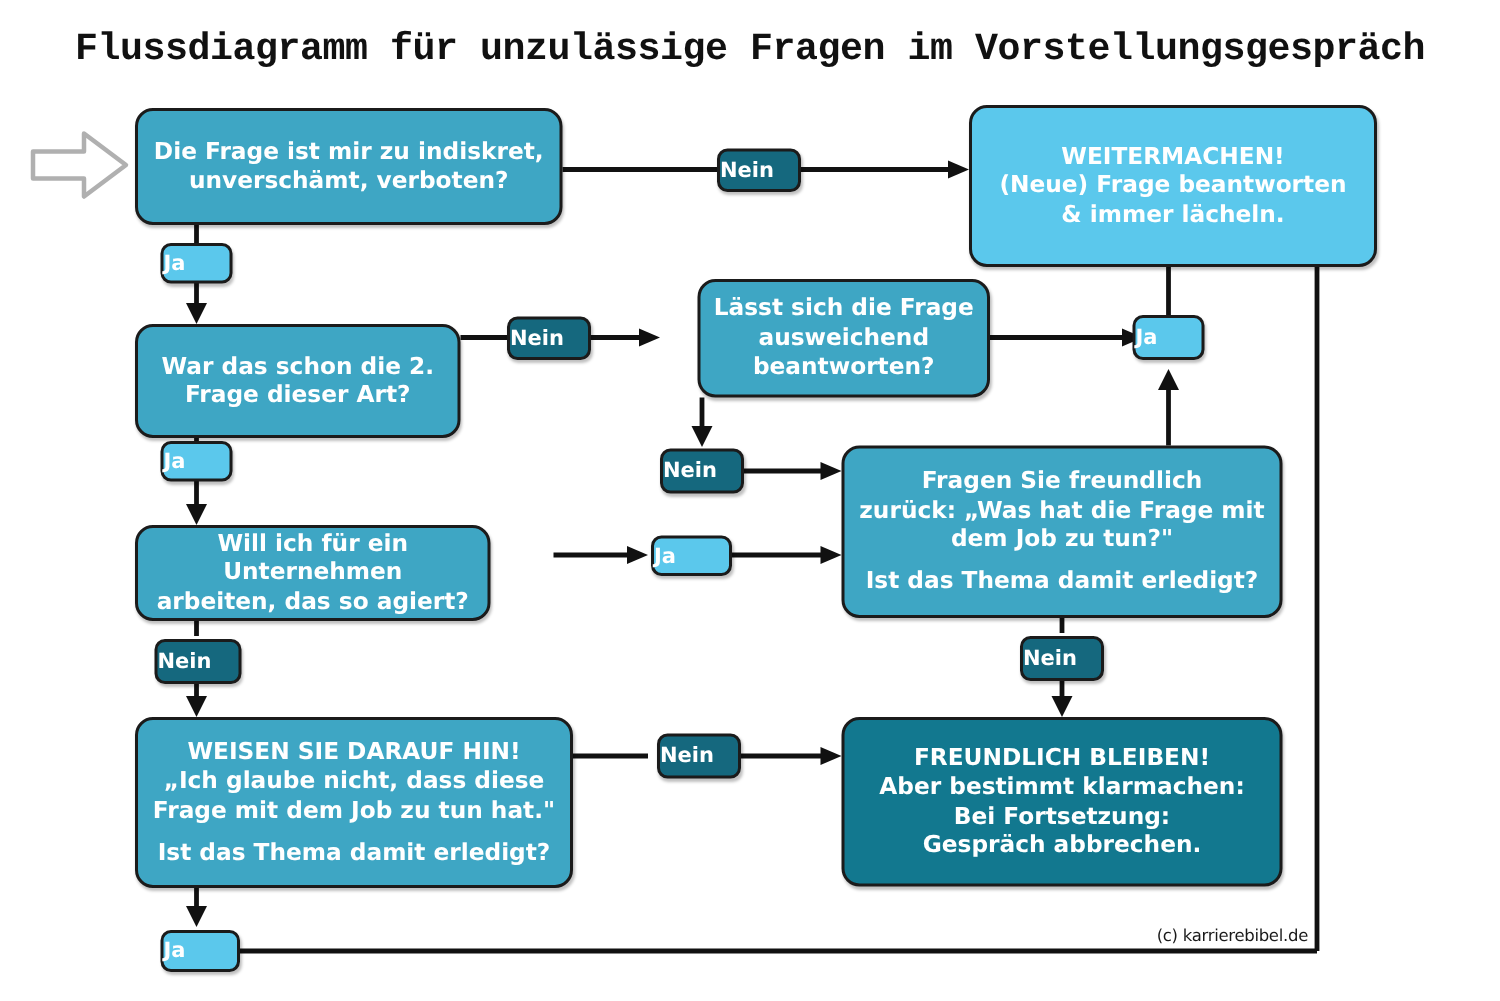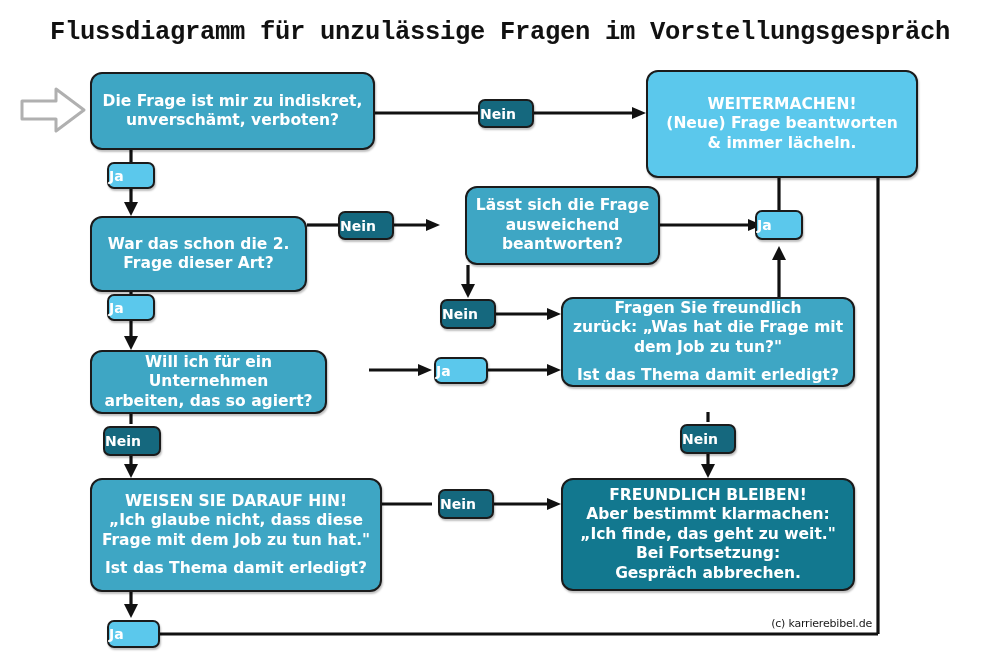--- a/index.html
+++ b/index.html
@@ -190,40 +190,39 @@
     <span class="ln">Lässt sich die Frage</span>
     <span class="ln">ausweichend</span>
     <span class="ln">beantworten?</span>
   </div>
 
   <div class="node n-mid big" style="left:90px; top:350px; width:237px; height:64px;">
     <span class="ln">Will ich für ein Unternehmen</span>
     <span class="ln">arbeiten, das so agiert?</span>
   </div>
 
-  <div class="node n-mid big" style="left:561px; top:297px; width:294px; height:90px;">
+  <div class="node n-mid big" style="left:561px; top:297px; width:294px; height:115px;">
     <span class="ln">Fragen Sie freundlich</span>
     <span class="ln">zurück: „Was hat die Frage mit</span>
     <span class="ln">dem Job zu tun?"</span>
     <span class="gap"></span>
     <span class="ln">Ist das Thema damit erledigt?</span>
   </div>
 
   <div class="node n-mid big" style="left:90px; top:478px; width:292px; height:114px;">
     <span class="ln">WEISEN SIE DARAUF HIN!</span>
     <span class="ln">„Ich glaube nicht, dass diese</span>
     <span class="ln">Frage mit dem Job zu tun hat."</span>
     <span class="gap"></span>
     <span class="ln">Ist das Thema damit erledigt?</span>
   </div>
 
   <div class="node n-dark big" style="left:561px; top:478px; width:294px; height:113px;">
     <span class="ln">FREUNDLICH BLEIBEN!</span>
     <span class="ln">Aber bestimmt klarmachen:</span>
-    <span class="ln">„Ich finde, das geht zu weit."</span>
     <span class="ln">Bei Fortsetzung:</span>
     <span class="ln">Gespräch abbrechen.</span>
   </div>
 
   <div class="label l-dark" style="left:478px; top:99px; width:56px; height:29px;">
     <span>Nein</span>
   </div>
 
   <div class="label l-light" style="left:107px; top:162px; width:48px; height:27px;">
     <span>Ja</span>

